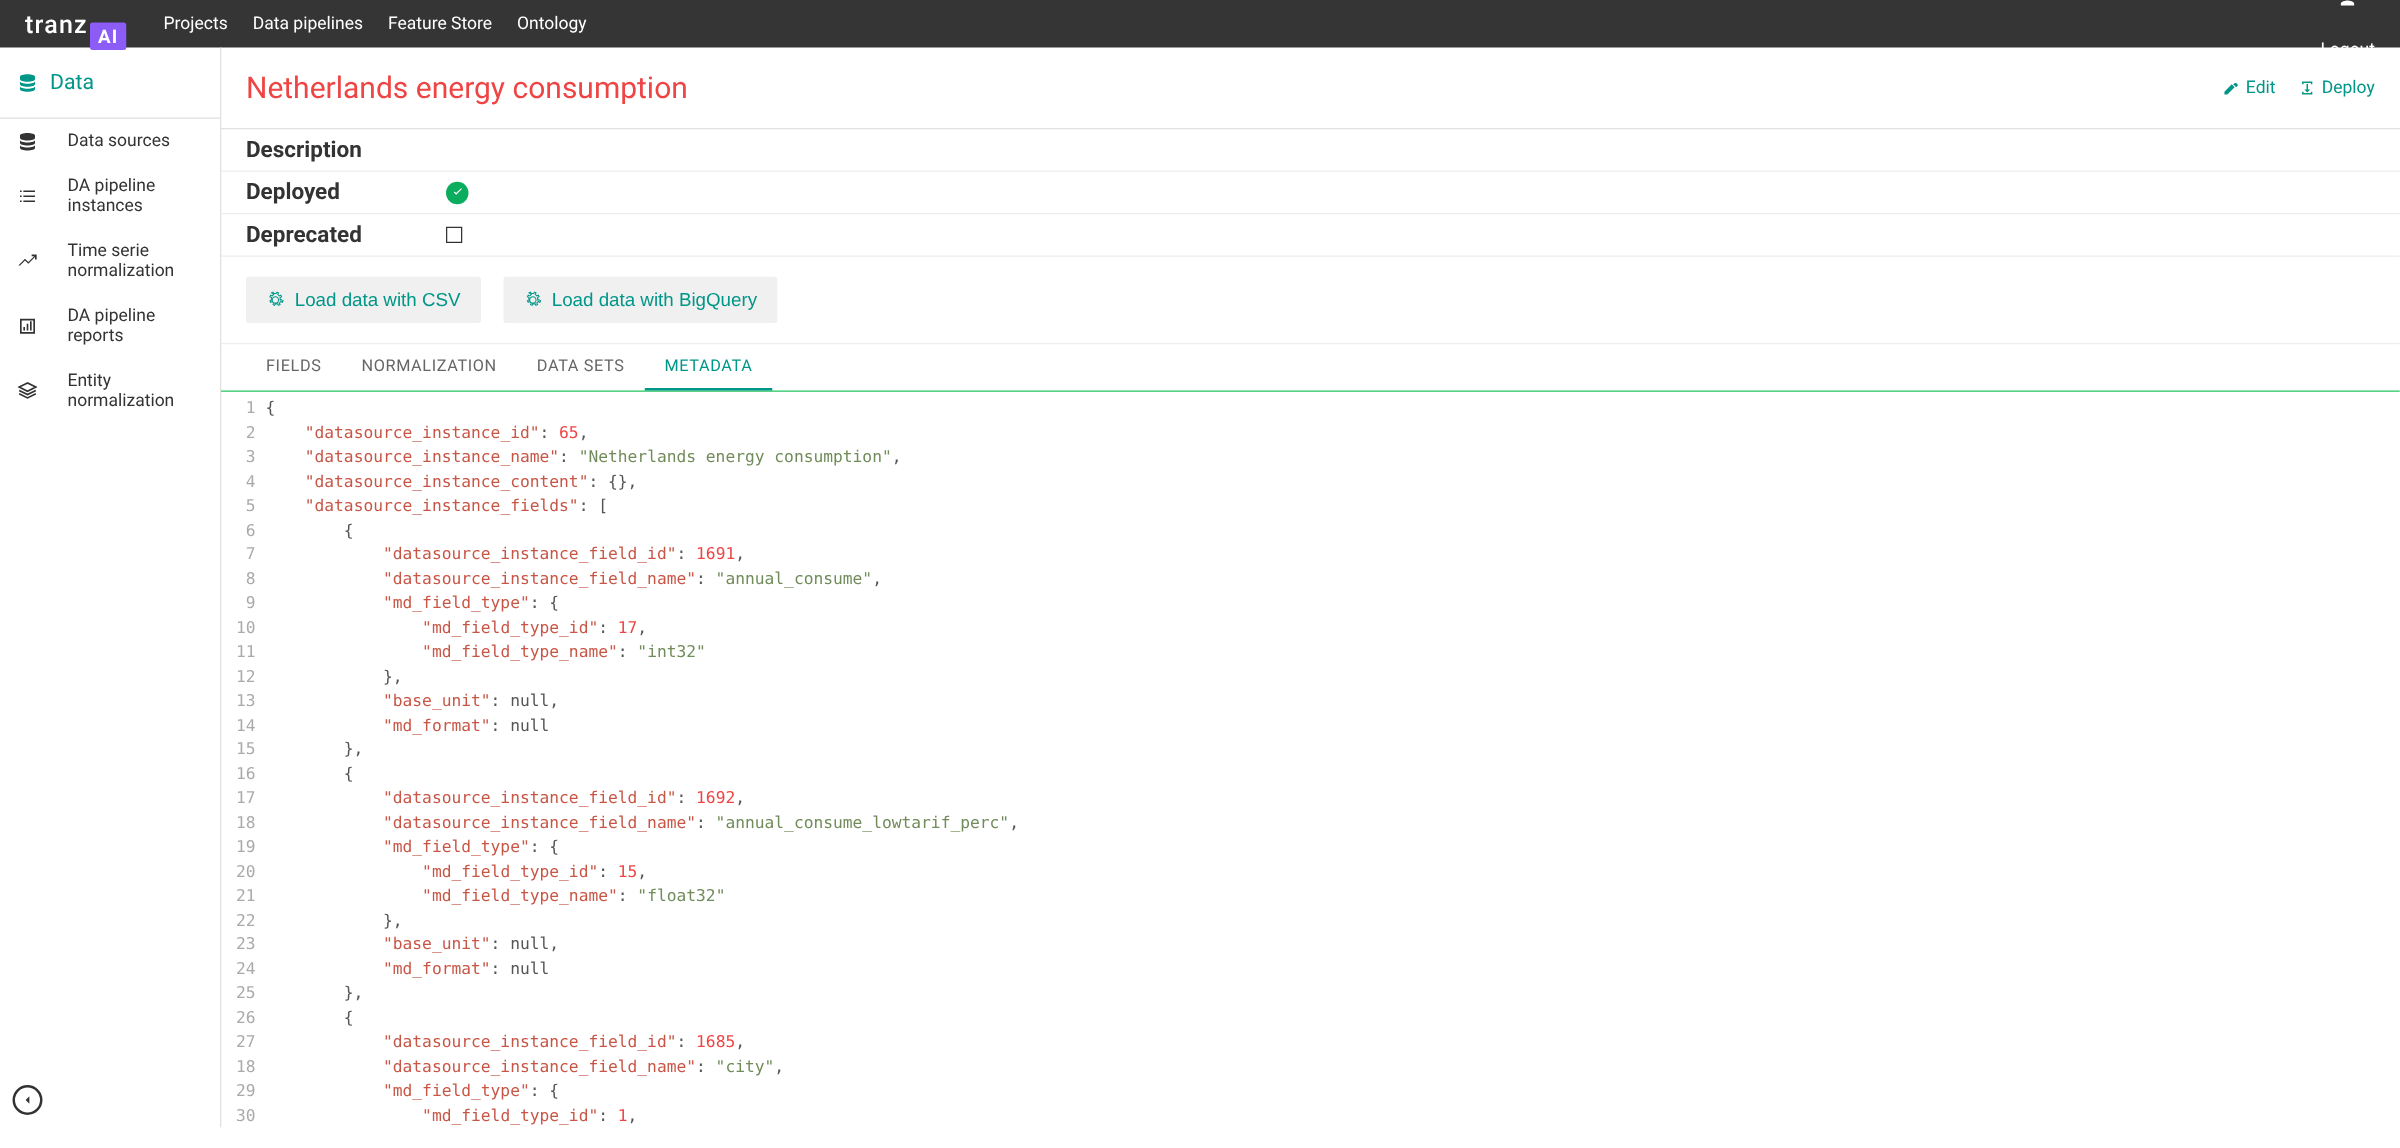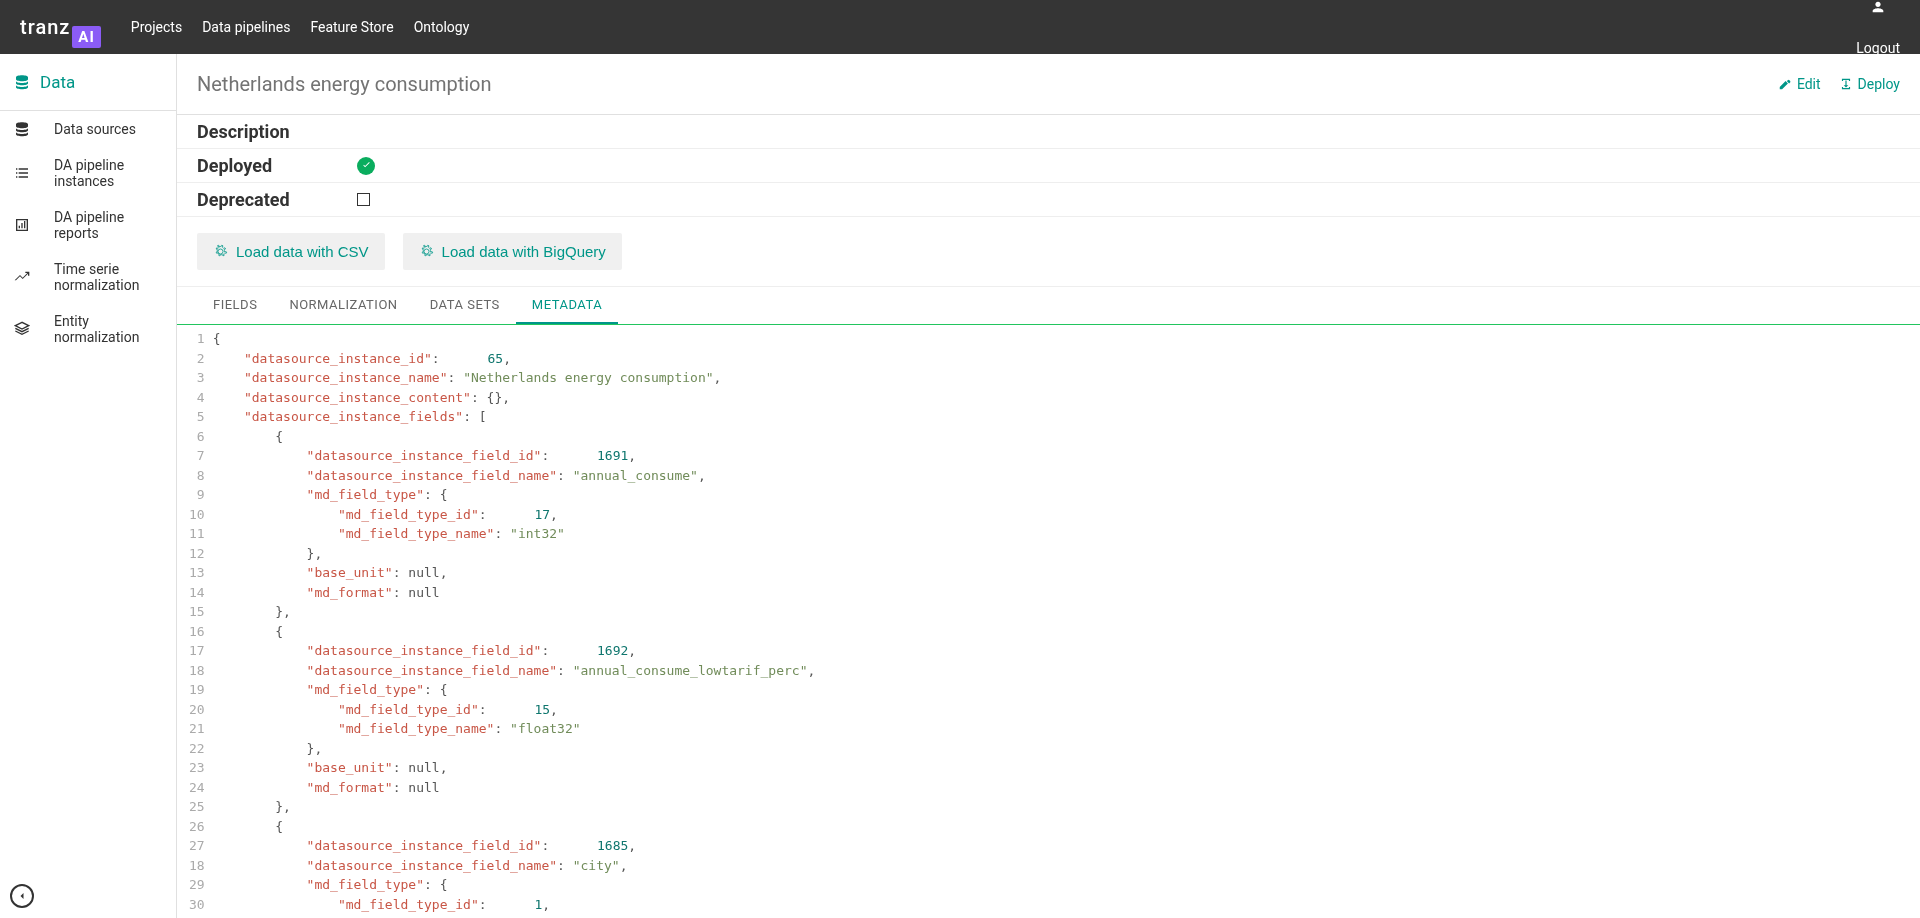--- a/index.html
+++ b/index.html
@@ -1,19 +1,19 @@
 <!DOCTYPE html>
 <html><head>
 <meta charset="utf-8">
 <style>
 * { margin: 0; padding: 0; box-sizing: border-box; }
 body { font-family: -apple-system, BlinkMacSystemFont, "Segoe UI", Roboto, sans-serif; font-size: 14px; color: #333; background: #fff; }
 
 
-.header { background: #353535; height: 54px; display: flex; align-items: center; padding: 0 20px; color: #fff; }
+.header { background: #353535; height: 38px; display: flex; align-items: center; padding: 0 20px; color: #fff; }
 .logo { display: flex; align-items: center; font-weight: 500; font-size: 20px; letter-spacing: 1px; }
 .logo-box { background: #8b5cf6; color: #fff; padding: 2px 6px; margin-left: 2px; font-size: 15px; font-weight: bold; border-radius: 2px; margin-top: 20px; }
 .nav { display: flex; margin-left: 30px; gap: 20px; }
 .nav a { color: #fff; text-decoration: none; font-size: 14px; }
 .header-right { margin-left: auto; display: flex; align-items: center; gap: 25px; flex-direction: column; }
 .user-icon { width: 16px; height: 16px; fill: #fff; }
 .logout { color: #fff; text-decoration: none; }
 
 
 .container { display: flex; height: calc(100vh - 54px); }
@@ -23,21 +23,21 @@
 .sidebar-header { padding: 18px 14px; display: flex; align-items: center; gap: 10px; color: #009688; font-size: 17px; border-bottom: 1px solid #e0e0e0; }
 .sidebar-item { padding: 10px 14px; display: flex; align-items: center; gap: 24px; color: #333; cursor: pointer; font-size: 14px; }
 .sb-icon { width: 16px; height: 16px; flex-shrink: 0; fill: #333; }
 .sb-icon-h { fill: #009688; }
 .collapse-btn { position: absolute; bottom: 10px; left: 10px; width: 24px; height: 24px; border: 2px solid #333; border-radius: 50%; display: flex; align-items: center; justify-content: center; cursor: pointer; }
 .collapse-btn svg { width: 12px; height: 12px; fill: #333; }
 
 
 .main { flex: 1; overflow: auto; }
 .page-header { display: flex; align-items: center; padding: 18px 20px; border-bottom: 1px solid #e0e0e0; }
-.page-title { font-size: 20px; font-weight: 400; color: #737373; }
+.page-title { font-size: 24px; font-weight: 400; color: #ef4444; }
 .page-actions { margin-left: auto; display: flex; gap: 18px; }
 .action-link { color: #009688; text-decoration: none; display: flex; align-items: center; gap: 5px; font-size: 14px; }
 .action-link svg { width: 14px; height: 14px; fill: #009688; }
 
 
 .info-row { display: flex; align-items: center; padding: 6px 20px; border-bottom: 1px solid #eee; }
 .info-label { width: 160px; font-weight: bold; font-size: 18px; }
 .check-badge { width: 18px; height: 18px; background: #0aad5e; border-radius: 50%; display: flex; align-items: center; justify-content: center; }
 .check-badge svg { width: 11px; height: 11px; fill: #fff; }
 .empty-box { width: 13px; height: 13px; border: 1.5px solid #333; }
@@ -53,21 +53,21 @@
 .tab.active { color: #009688; border-bottom: 2px solid #009688; }
 
 
 .code-view { font-family: Consolas, Monaco, monospace; font-size: 13px; line-height: 1.5; display: flex; }
 .gutter { color: #aaa; text-align: right; user-select: none; padding: 4px 8px 4px 12px; }
 .gutter div { height: 19.5px; }
 .code { padding: 4px 0; white-space: pre; color: #555; }
 .code div { height: 19.5px; }
 .k { color: #c85646; } 
 .s { color: #718c5a; } 
-.n { color: #0f766e; margin-left: 40px; } 
+.n { color: #ef4444; } 
 .p { color: #555; }    
 .null { color: #555; }
 </style>
 </head>
 <body>
 
 <div class="header">
   <div class="logo">
     <span>tranz</span>
       <span class="logo-box">AI</span>
@@ -101,29 +101,29 @@
       <span>Data sources</span>
     </div>
     <div class="sidebar-item">
       <svg class="sb-icon" viewBox="0 0 24 24">
           <path d="M3 5h2v2H3zm4 0h14v2H7zM3 11h2v2H3zm4 0h14v2H7zM3 17h2v2H3zm4 0h14v2H7z"></path>
         </svg>
       <span>DA pipeline instances</span>
     </div>
     <div class="sidebar-item">
       <svg class="sb-icon" viewBox="0 0 24 24">
+          <path d="M3 17l6-6 4 4 8-8v3h2V4h-6v2h3l-7 7-4-4-8 8z"></path>
+        </svg>
+      <span>Time serie normalization</span>
+    </div>
+    <div class="sidebar-item">
+      <svg class="sb-icon" viewBox="0 0 24 24">
           <path d="M3 3h18v18H3zm2 2v14h14V5zm2 8h2v4H7zm4-4h2v8h-2zm4-3h2v11h-2z"></path>
         </svg>
       <span>DA pipeline reports</span>
-    </div>
-    <div class="sidebar-item">
-      <svg class="sb-icon" viewBox="0 0 24 24">
-          <path d="M3 17l6-6 4 4 8-8v3h2V4h-6v2h3l-7 7-4-4-8 8z"></path>
-        </svg>
-      <span>Time serie normalization</span>
     </div>
     <div class="sidebar-item">
       <svg class="sb-icon" viewBox="0 0 24 24">
           <path d="M12 2L2 7l10 5 10-5zm-10 9l10 5 10-5m-20 4l10 5 10-5" fill="none" stroke="#333" stroke-width="2"></path>
         </svg>
       <span>Entity normalization</span>
     </div>
     <div class="collapse-btn">
       <svg viewBox="0 0 24 24">
           <path d="M15 6l-6 6 6 6"></path>

